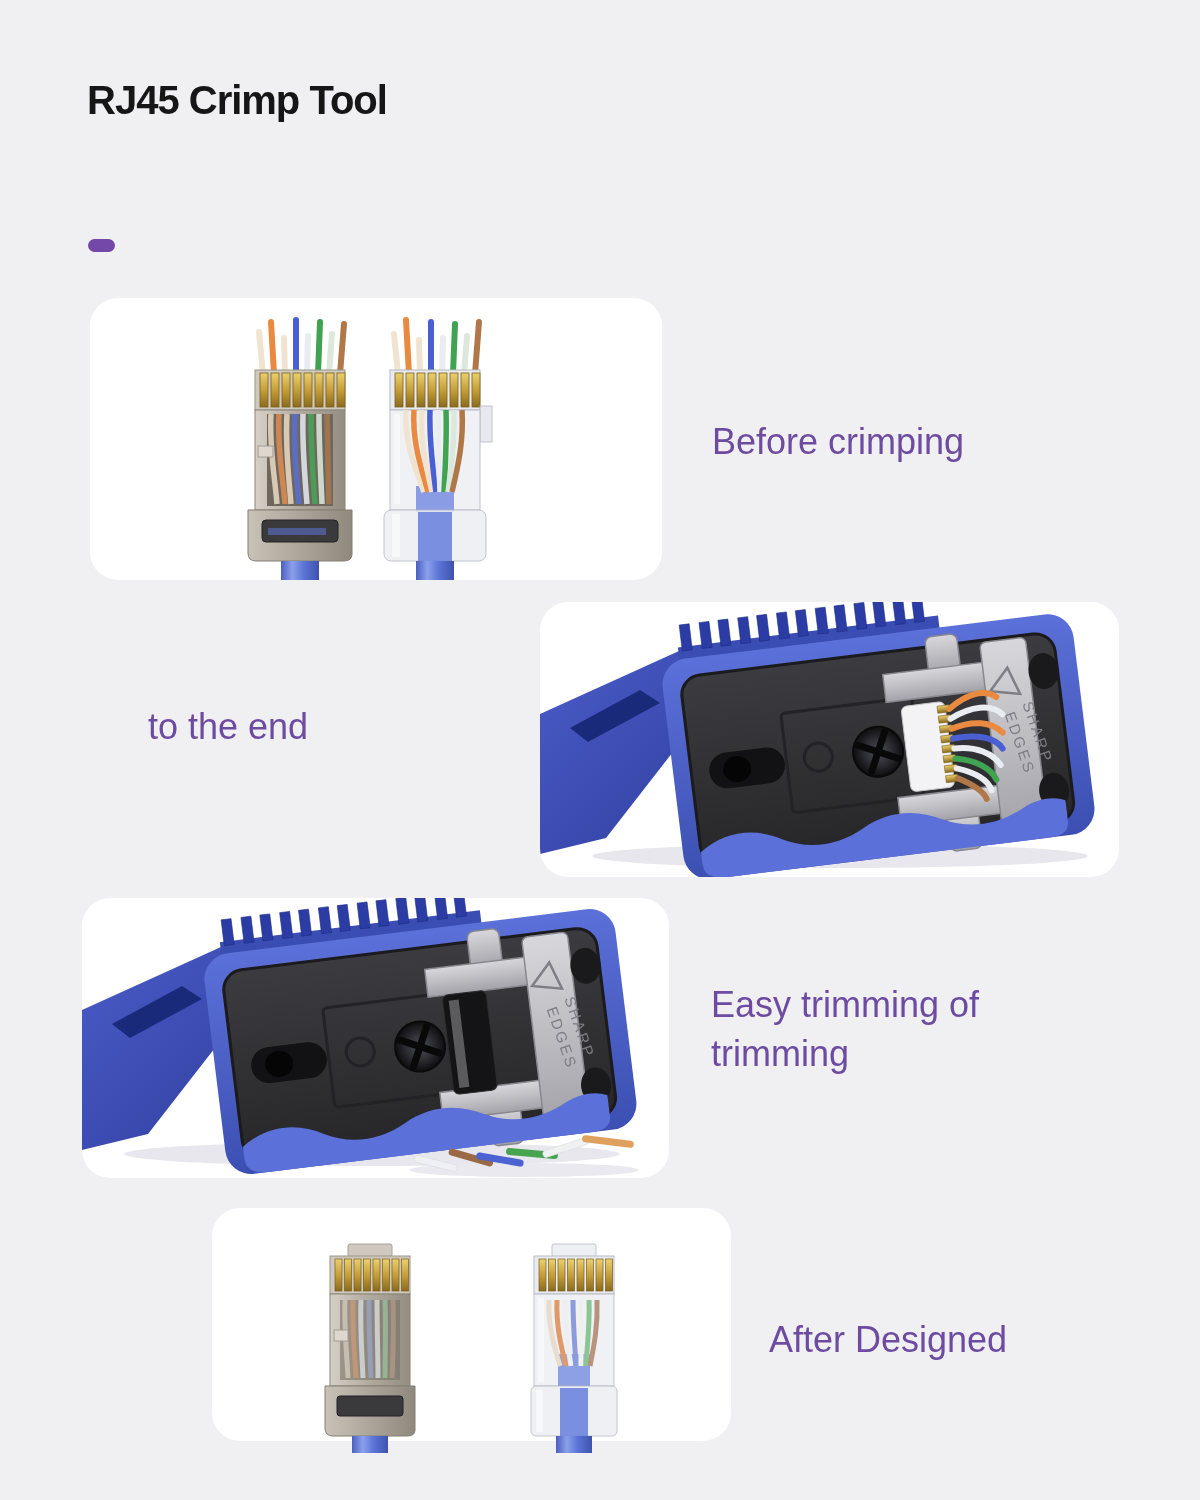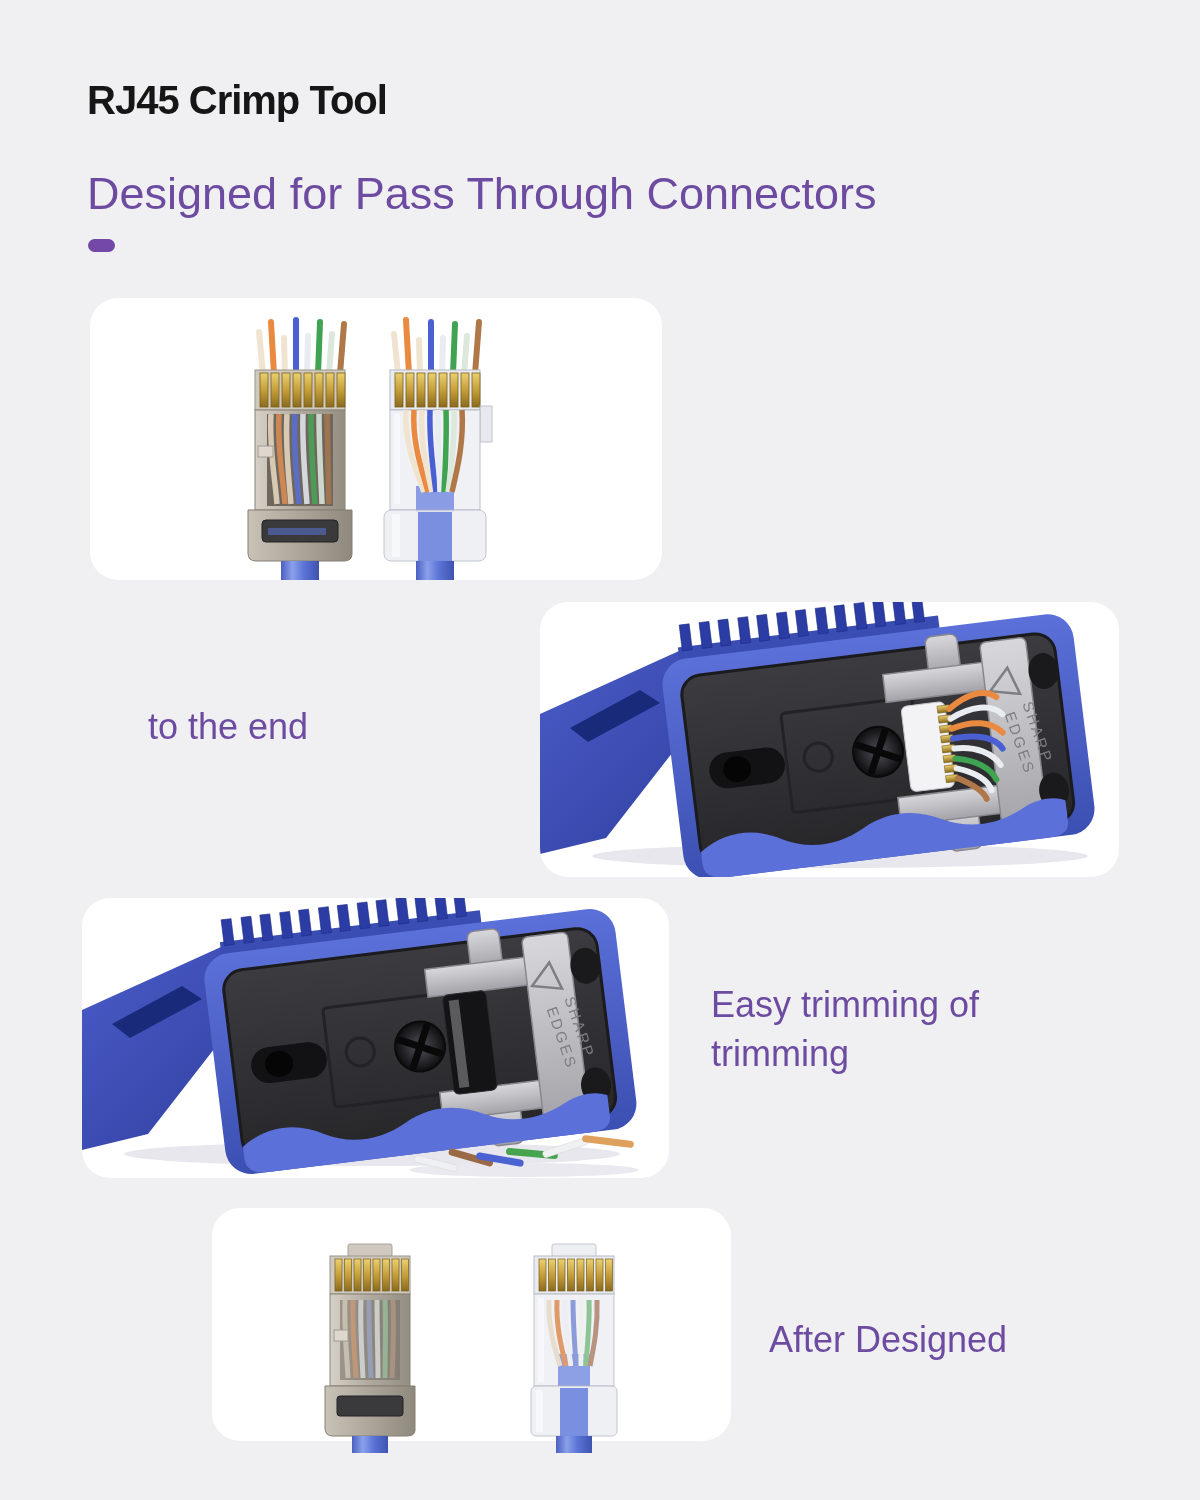--- a/index.html
+++ b/index.html
@@ -21,21 +21,20 @@
   .c3{left:711px;top:980px}
   .c4{left:769px;top:1315px}
   text{font-family:"Liberation Sans",sans-serif}
 </style>
 </head>
 <body>
 
 <div class="page">
 
   <h1 class="title">RJ45 Crimp Tool</h1>
-  <h2 class="subtitle">Designed for Pass Through Connectors</h2>
   <div class="dash"></div>
 
   <section class="panel p1">
     <svg viewBox="0 0 572 282">
       <defs>
         <linearGradient id="a-gold" x1="0" y1="0" x2="0" y2="1">
             <stop offset="0" stop-color="#ecd06f"></stop>
             <stop offset=".55" stop-color="#c09a36"></stop>
             <stop offset="1" stop-color="#8a6a1e"></stop>
           </linearGradient>
@@ -412,20 +411,23 @@
         </g>
         <rect x="4" y="54" width="6" height="84" fill="#ffffff" opacity=".5"></rect>
         <rect x="-3" y="142" width="86" height="50" rx="5" fill="#eceef2" opacity=".85" stroke="#b9bcc6"></rect>
         <rect x="26" y="144" width="28" height="48" fill="#6d84de" opacity=".9"></rect>
         <rect x="2" y="146" width="7" height="42" fill="#ffffff" opacity=".5"></rect>
         <rect x="22" y="192" width="36" height="53" fill="url(#d-cable)"></rect>
       </g>
     </svg>
   </section>
 
+  <div class="caption c1">
+    <div>Before crimping</div>
+  </div>
   <div class="caption c2">
     <div>to the end</div>
   </div>
   <div class="caption c3">
     <div>Easy trimming of</div>
     <div>trimming</div>
   </div>
   <div class="caption c4">
     <div>After Designed</div>
   </div>

